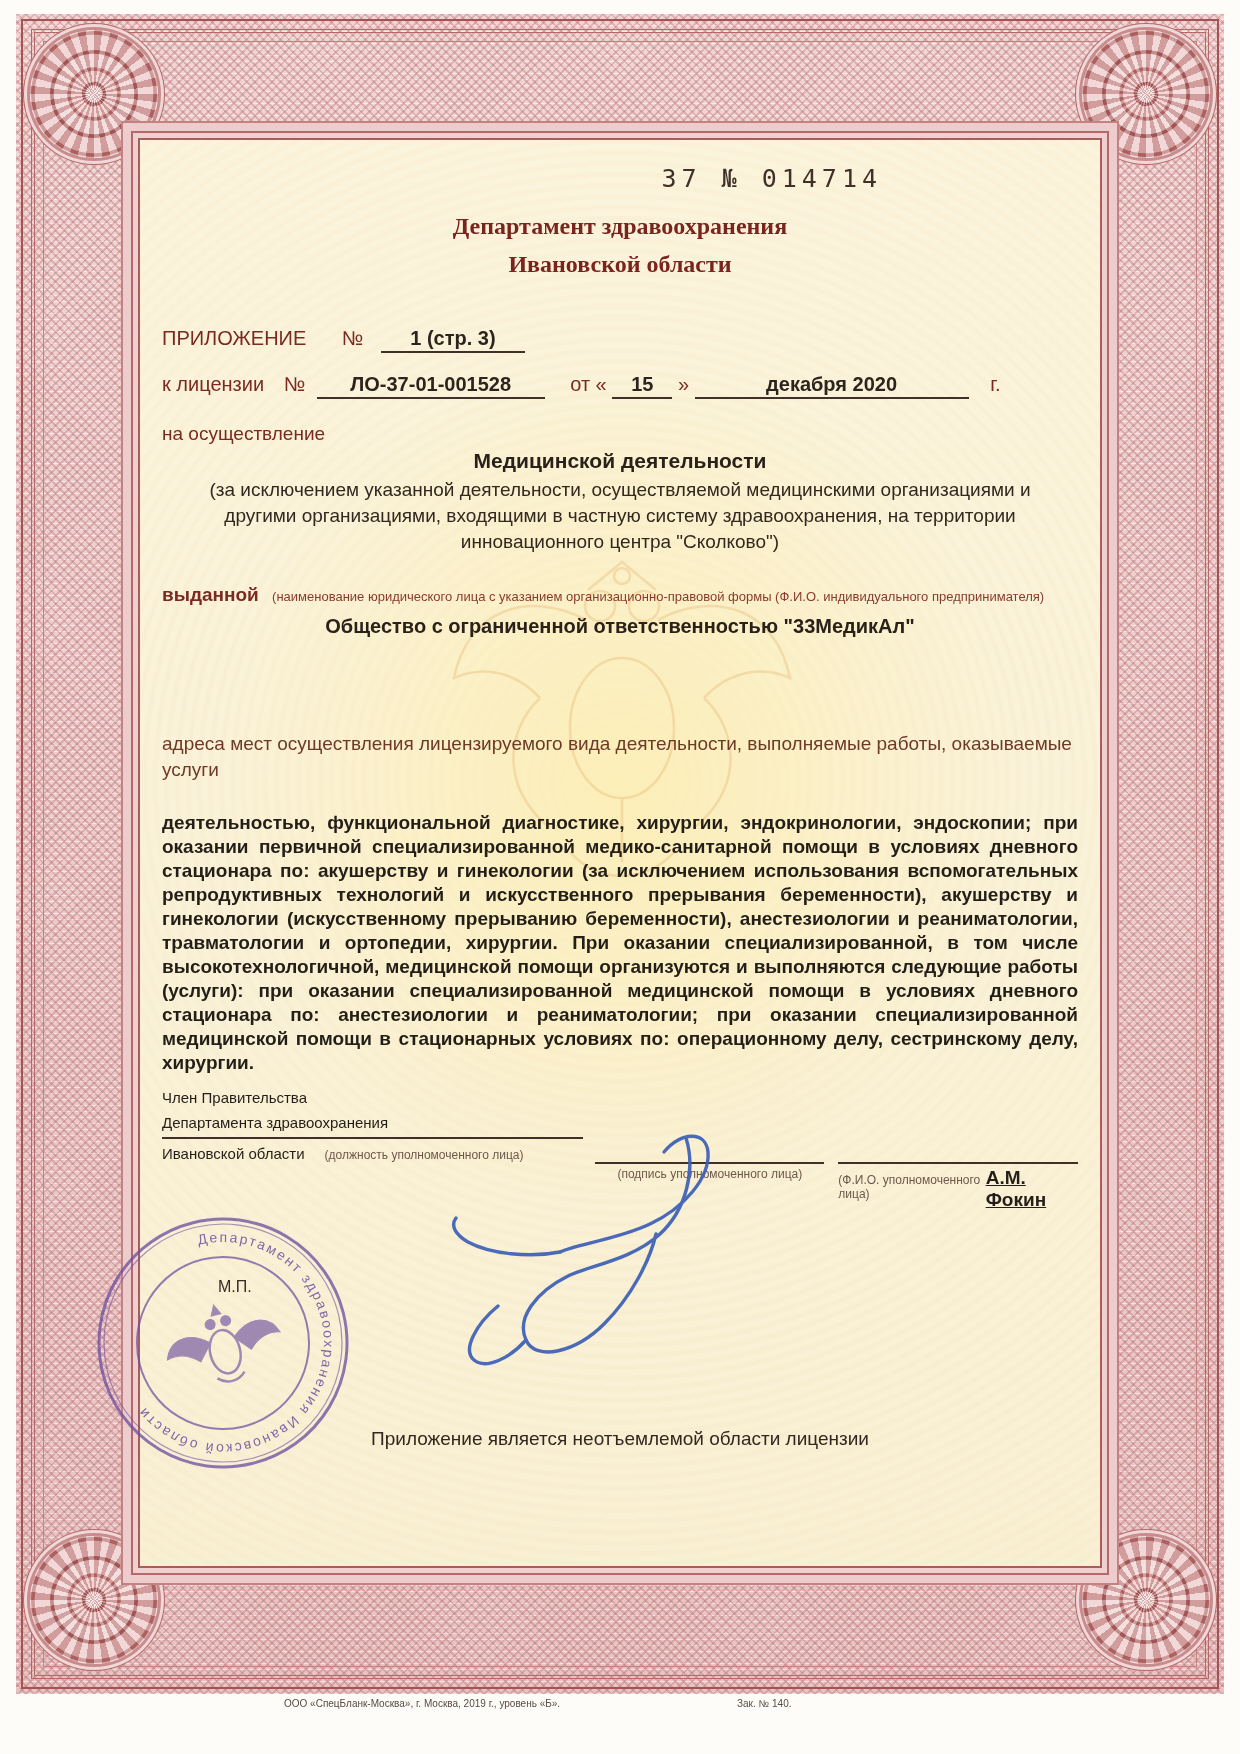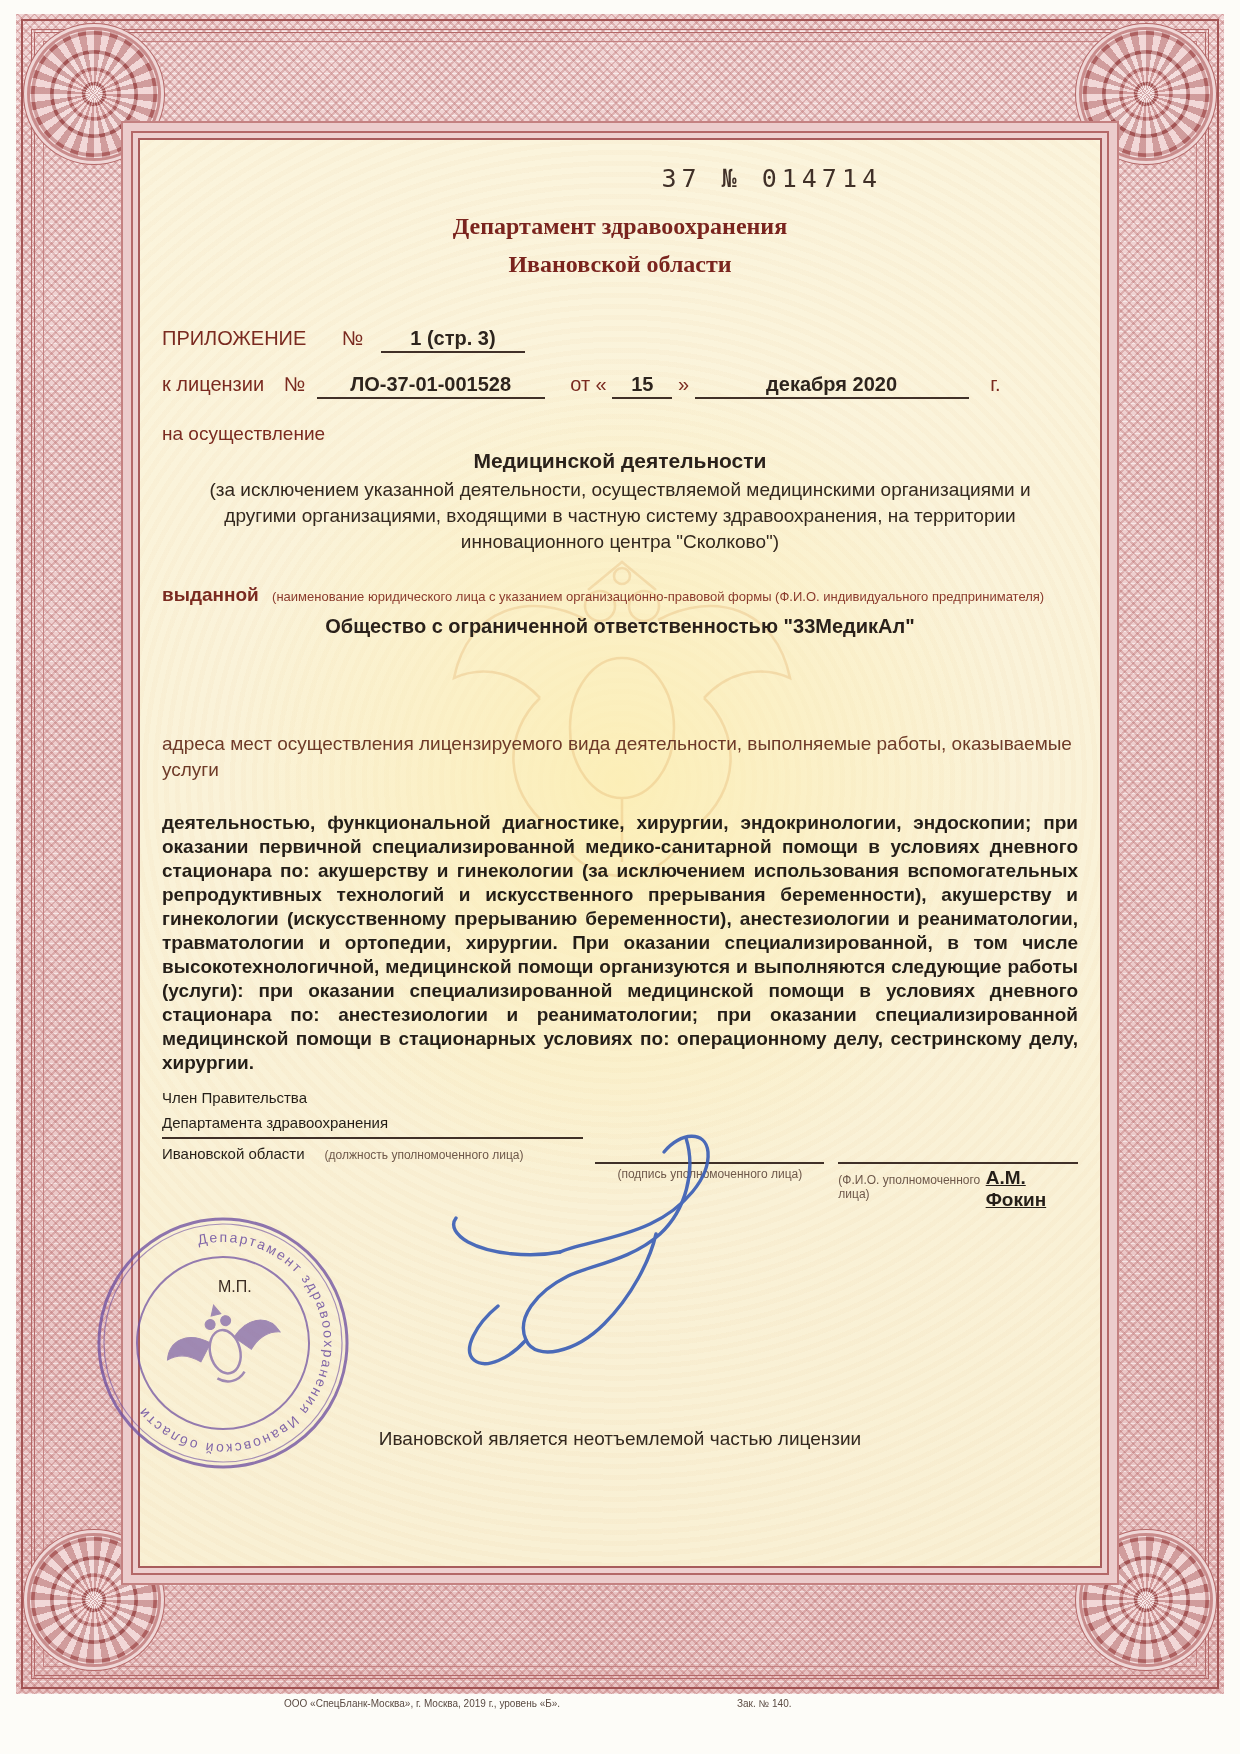--- a/index.html
+++ b/index.html
@@ -234,18 +234,18 @@
 
   <svg class="signature" viewBox="0 0 350 255">
     <g fill="none" stroke="#3c5fb6" stroke-width="3.4" stroke-linecap="round" opacity=".92">
       <path d="M 236 26 C 252 6 278 4 280 26 C 282 52 256 82 222 98 C 188 114 148 118 132 126"></path>
       <path d="M 258 12 C 268 44 258 84 232 108 C 204 134 160 140 140 150 C 108 166 88 192 98 214 C 108 236 148 226 176 198 C 204 170 222 134 228 108"></path>
       <path d="M 132 126 C 102 132 62 128 40 116 C 28 109 22 100 28 92"></path>
       <path d="M 98 214 C 82 232 58 244 46 234 C 34 224 48 198 70 180"></path>
     </g>
   </svg>
 
-  <div class="integral">Ивановской является неотъемлемой частью лицензии</div>
+  <div class="integral">Приложение является неотъемлемой области лицензии</div>
 
 </div>
 
 <div class="pub">ООО «СпецБланк-Москва», г. Москва, 2019 г., уровень «Б».</div>
 <div class="ord">Зак. № 140.</div>
 
 </body></html>

